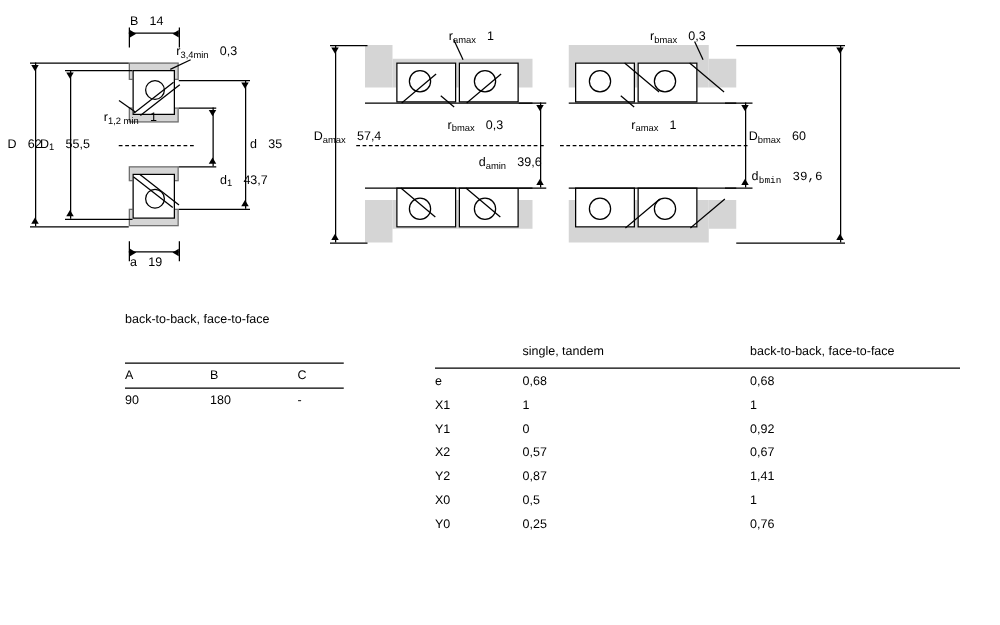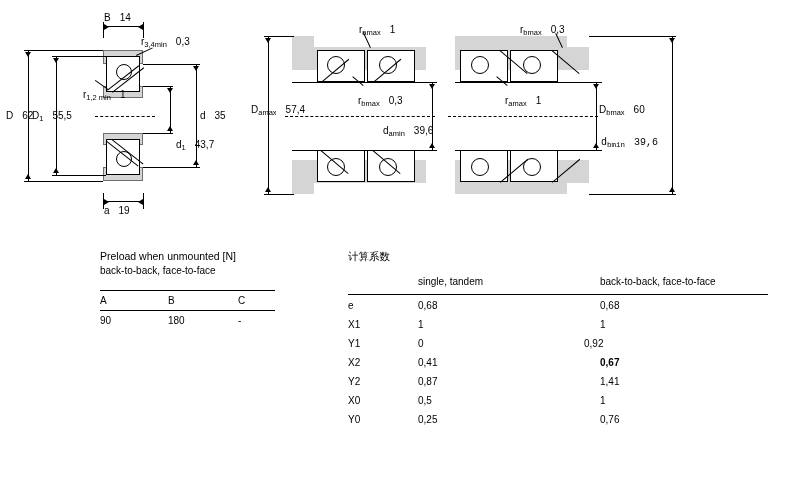--- a/index.html
+++ b/index.html
@@ -274,57 +274,55 @@
     <div class="hline" style="left:325px;top:82px;width:22px;"></div>
     <div class="hline" style="left:325px;top:150px;width:22px;"></div>
     <div class="arrD" style="left:338px;top:84px;"></div>
     <div class="arrU" style="left:338px;top:143px;"></div>
     <div class="lbl abs" style="left:346px;top:137px;font-family:Liberation Mono, monospace;">
       <span>d</span><span class="sub">bmin</span><span class="val">39,6</span>
     </div>
   </div>
 
   <div class="abs" style="left:100px;top:250px;width:200px;">
-    <div class="tbl-title" style="margin-bottom:3px;">Preload when unmounted [N]</div>
     <div class="tbl-sub">back-to-back, face-to-face</div>
     <div class="rule" style="left:0;top:40px;width:175px;"></div>
     <div class="cell abs" style="left:0;top:45px;">A</div>
     <div class="cell abs" style="left:68px;top:45px;">B</div>
     <div class="cell abs" style="left:138px;top:45px;">C</div>
     <div class="rule" style="left:0;top:60px;width:175px;"></div>
     <div class="cell abs" style="left:0;top:65px;">90</div>
     <div class="cell abs" style="left:68px;top:65px;">180</div>
     <div class="cell abs" style="left:138px;top:65px;">-</div>
   </div>
 
   <div class="abs" style="left:348px;top:250px;width:420px;">
-    <div class="tbl-title" style="margin-bottom:14px;">计算系数</div>
     <div class="cell abs" style="left:70px;top:26px;">single, tandem</div>
     <div class="cell abs" style="left:252px;top:26px;">back-to-back, face-to-face</div>
     <div class="rule" style="left:0;top:44px;width:420px;"></div>
 
     <div class="abs" style="left:0;top:50px;">
       <span class="cell abs" style="left:0;top:0;"><span>e</span><span class="sub"></span></span>
       <span class="cell abs" style="left:70px;top:0;">0,68</span>
       <span class="cell abs" style="left:252px;top:0;">0,68</span>
     </div>
     <div class="abs" style="left:0;top:69px;">
       <span class="cell abs" style="left:0;top:0;"><span>X</span><span class="sub">1</span></span>
       <span class="cell abs" style="left:70px;top:0;">1</span>
       <span class="cell abs" style="left:252px;top:0;">1</span>
     </div>
     <div class="abs" style="left:0;top:88px;">
       <span class="cell abs" style="left:0;top:0;"><span>Y</span><span class="sub">1</span></span>
       <span class="cell abs" style="left:70px;top:0;">0</span>
-      <span class="cell abs" style="left:236px;top:0;">0,92</span>
+      <span class="cell abs" style="left:252px;top:0;">0,92</span>
     </div>
     <div class="abs" style="left:0;top:107px;">
       <span class="cell abs" style="left:0;top:0;"><span>X</span><span class="sub">2</span></span>
-      <span class="cell abs" style="left:70px;top:0;">0,41</span>
-      <span class="cell abs" style="left:252px;top:0;font-weight:bold;">0,67</span>
+      <span class="cell abs" style="left:70px;top:0;">0,57</span>
+      <span class="cell abs" style="left:252px;top:0;">0,67</span>
     </div>
     <div class="abs" style="left:0;top:126px;">
       <span class="cell abs" style="left:0;top:0;"><span>Y</span><span class="sub">2</span></span>
       <span class="cell abs" style="left:70px;top:0;">0,87</span>
       <span class="cell abs" style="left:252px;top:0;">1,41</span>
     </div>
     <div class="abs" style="left:0;top:145px;">
       <span class="cell abs" style="left:0;top:0;"><span>X</span><span class="sub">0</span></span>
       <span class="cell abs" style="left:70px;top:0;">0,5</span>
       <span class="cell abs" style="left:252px;top:0;">1</span>

